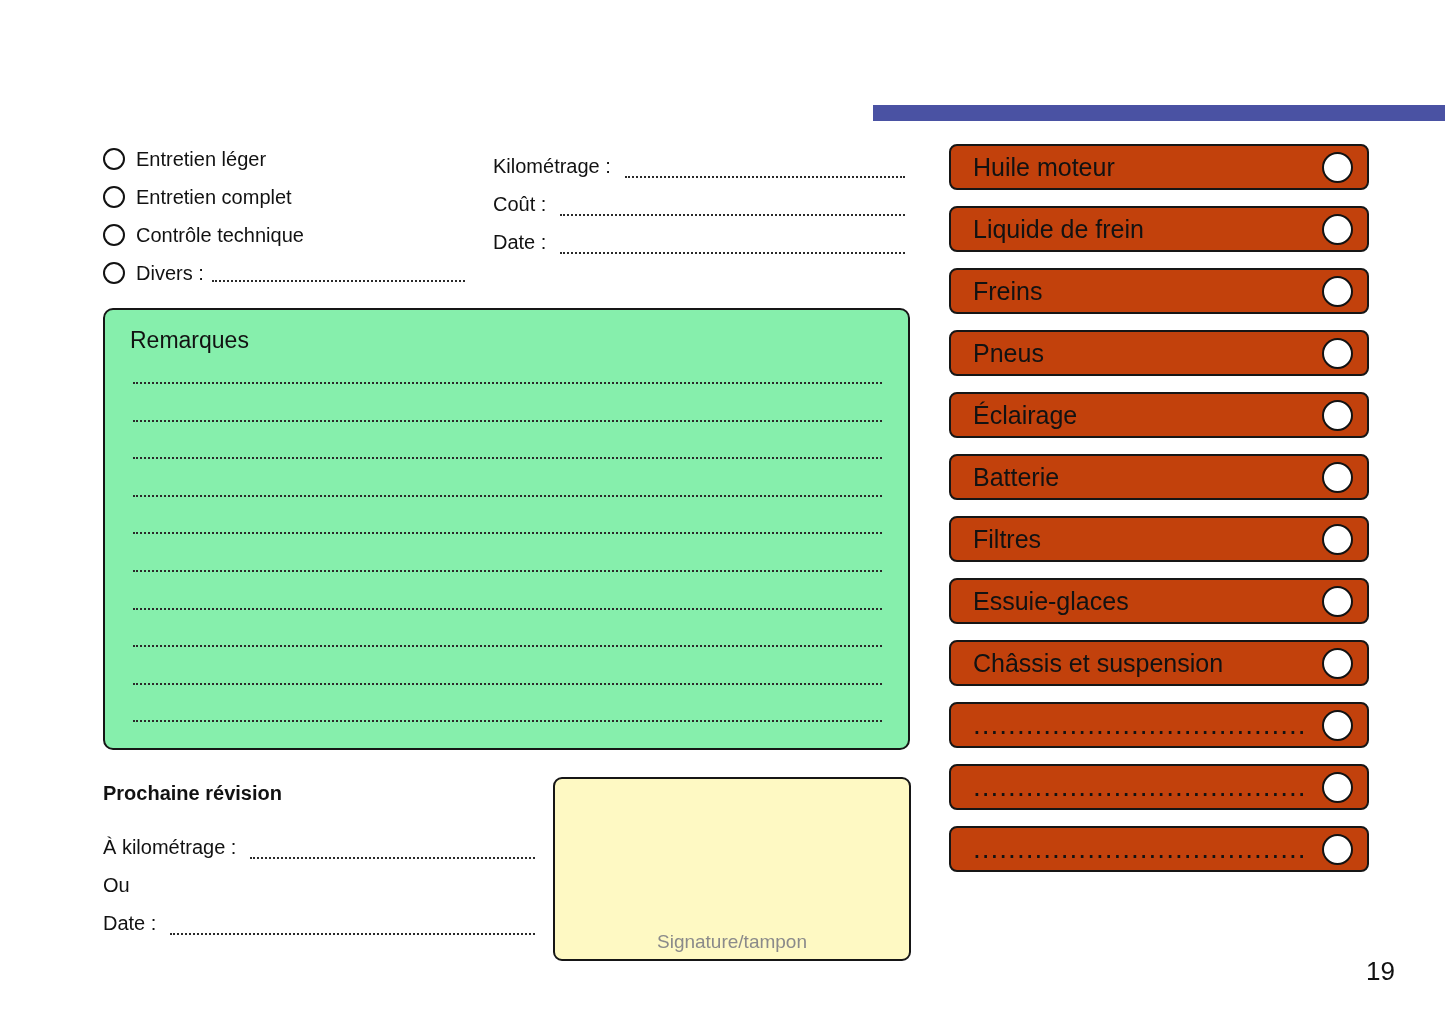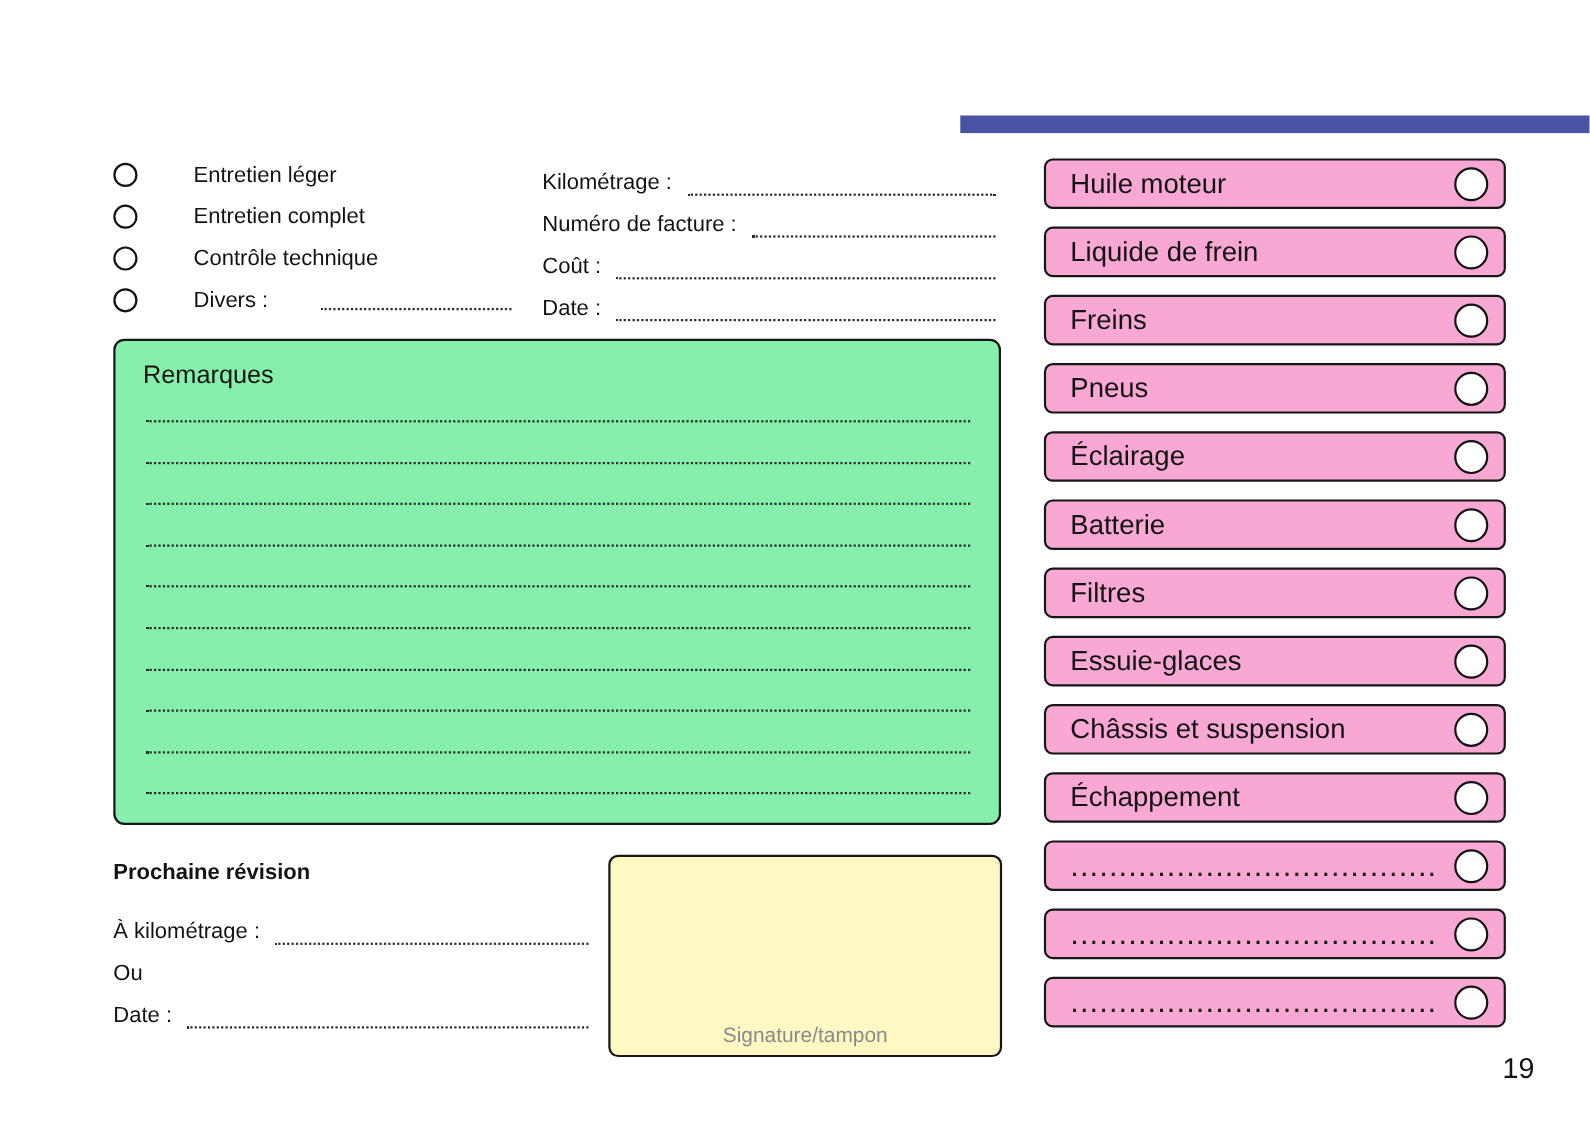--- a/index.html
+++ b/index.html
@@ -4,21 +4,21 @@
 <style>
   html,body { margin:0; padding:0; }
   body {
     width:1445px; height:1030px; background:#ffffff; position:relative;
     font-family:"Liberation Sans", sans-serif; color:#121212; overflow:hidden;
   }
   .accent-bar { position:absolute; left:873px; top:105px; width:572px; height:16px; background:#4a52a3; }
 
   
   .options { position:absolute; left:103px; top:140px; width:362px; }
-  .opt-row { display:flex; align-items:center; height:38px;gap:40px; }
+  .opt-row { display:flex; align-items:center; height:38px; }
   .radio {
     width:22px; height:22px; border:2.5px solid #121212; border-radius:50%;
     box-sizing:border-box; flex:none; margin-right:11px; background:#fff;
   }
   .lbl { font-size:20px; white-space:nowrap; }
   .leader { flex:1; border-bottom:2px dotted #2a2a2a; height:15px; margin-left:8px; min-width:30px; }
 
   
   .fields { position:absolute; left:493px; top:140px; width:412px; }
   .field-row { display:flex; align-items:flex-end; height:38px; }
@@ -42,21 +42,21 @@
     position:absolute; left:553px; top:777px; width:358px; height:184px;
     border:2.5px solid #161616; border-radius:9px; box-sizing:border-box; background:#fef9c3;
     display:flex; align-items:flex-end; justify-content:center;
   }
   .signature-label { color:#8a8a8a; font-size:19px; margin-bottom:6px; }
 
   
   .checklist { position:absolute; left:949px; top:144px; width:420px; }
   .check-item {
     height:46px; border:2.5px solid #161616; border-radius:8px; box-sizing:border-box;
-    margin-bottom:16px; display:flex; align-items:center; padding:0 14px 0 22px; background:#f9a8d4;
+    margin-bottom:16px; display:flex; align-items:center; padding:0 14px 0 22px; background:#c2410c;
   }
   .check-label { font-size:25px; flex:1; white-space:nowrap; overflow:hidden; }
   .check-label.dots { font-size:28px; letter-spacing:1px; line-height:46px; }
   .check-circle {
     width:31px; height:31px; border:2.5px solid #121212; border-radius:50%;
     box-sizing:border-box; flex:none; background:#fff;
   }
 
   .page-number { position:absolute; left:1366px; top:956px; font-size:26px; }
 </style>
@@ -83,24 +83,20 @@
       <div class="opt-row">
         <span class="radio"></span>
         <span class="lbl">Divers :</span>
         <span class="leader"></span>
       </div>
     </div>
 
   <div class="fields" id="fields">
       <div class="field-row">
         <span class="lbl">Kilométrage :</span>
-        <span class="leader"></span>
-      </div>
-      <div class="field-row">
-        <span class="lbl">Numéro de facture :</span>
         <span class="leader"></span>
       </div>
       <div class="field-row">
         <span class="lbl">Coût :</span>
         <span class="leader"></span>
       </div>
       <div class="field-row">
         <span class="lbl">Date :</span>
         <span class="leader"></span>
       </div>
@@ -174,24 +170,20 @@
       </div>
       <div class="check-item">
         <span class="check-label">Essuie-glaces</span>
         <span class="check-circle"></span>
       </div>
       <div class="check-item">
         <span class="check-label">Châssis et suspension</span>
         <span class="check-circle"></span>
       </div>
       <div class="check-item">
-        <span class="check-label">Échappement</span>
-        <span class="check-circle"></span>
-      </div>
-      <div class="check-item">
         <span class="check-label dots">......................................</span>
         <span class="check-circle"></span>
       </div>
       <div class="check-item">
         <span class="check-label dots">......................................</span>
         <span class="check-circle"></span>
       </div>
       <div class="check-item">
         <span class="check-label dots">......................................</span>
         <span class="check-circle"></span>

